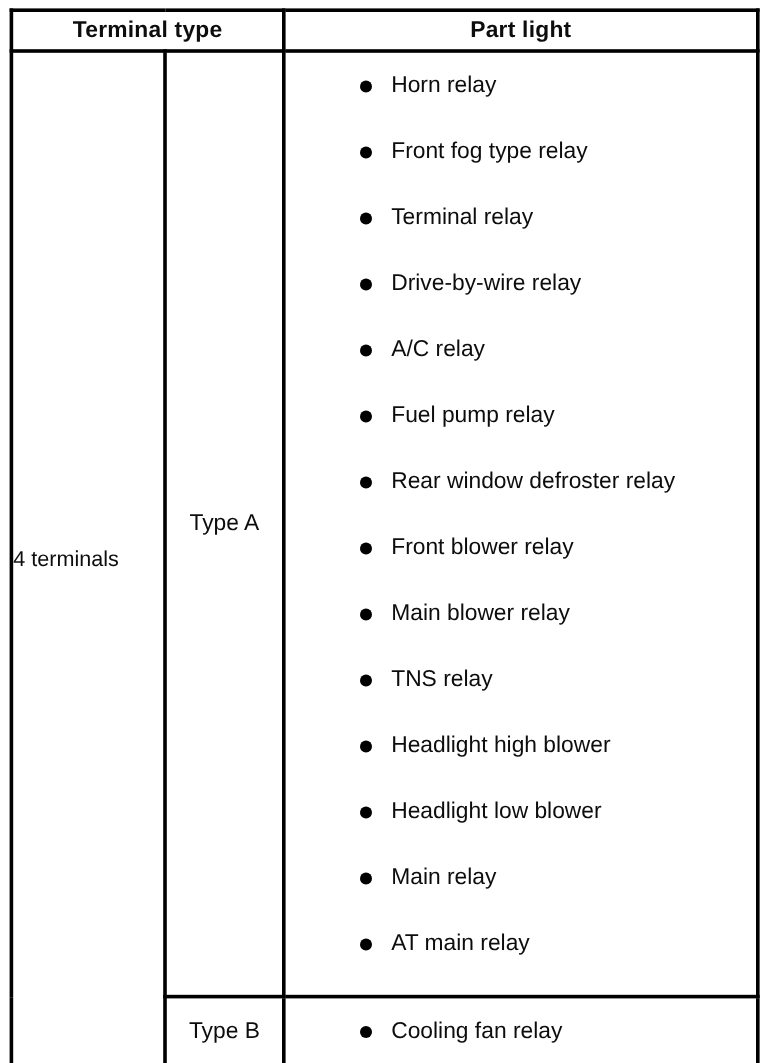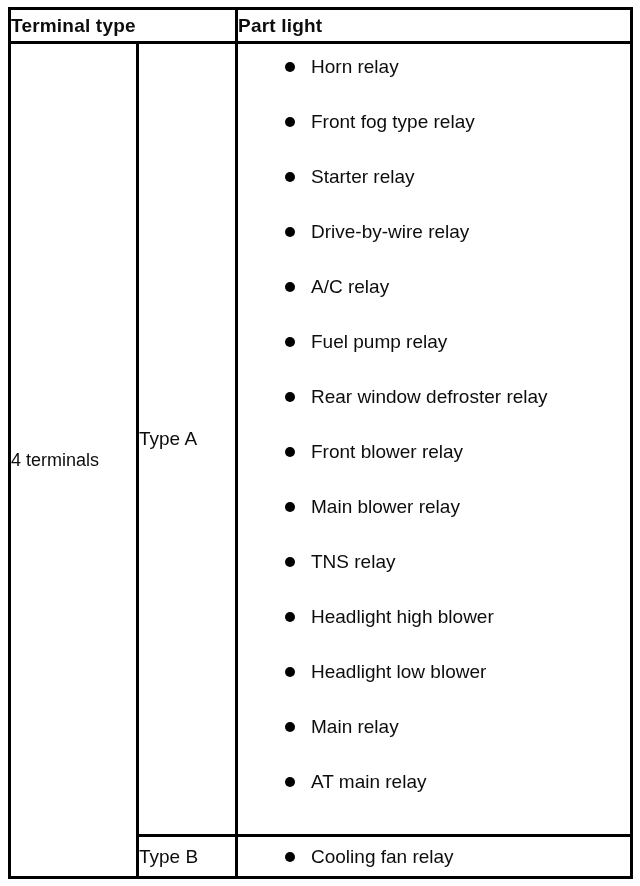--- a/index.html
+++ b/index.html
@@ -24,51 +24,51 @@
     table-layout: fixed;
     color: #0d0d0d;
   }
   table.relay-table th,
   table.relay-table td {
     border: 3px solid #000000;
     padding: 0;
     vertical-align: middle;
   }
   th.hdr {
-    text-align: left;
+    text-align: center;
     font-size: 19px;
     font-weight: bold;
     padding: 5px 4px 5px 6px;
     height: 34px;
     letter-spacing: 0.2px;
   }
   td.cell-terminals {
     font-size: 18px;
     padding-left: 5px;
     vertical-align: middle;
     text-align: left;
   }
   td.cell-type {
     font-size: 19px;
     padding-left: 6px;
     vertical-align: middle;
-    text-align: left;
+    text-align: center;
   }
   td.cell-parts {
     vertical-align: top;
     padding: 14px 6px 0 0;
   }
   td.cell-parts-b {
     vertical-align: middle;
     padding: 4px 6px 4px 0;
     height: 42px;
   }
   ul.part-list {
     list-style: none;
-    margin: 0;
+    margin: 15px;
     padding: 0 0 0 47px;
     text-align: right;
   }
   ul.part-list li {
     display: flex;
     align-items: flex-start;
     font-size: 19px;
     line-height: 26px;
     margin: 0 0 29px 0;
   }
@@ -111,21 +111,21 @@
           <li>
                 <span class="bullet"></span>
                 <span class="part-text">Horn relay</span>
               </li>
           <li>
                 <span class="bullet"></span>
                 <span class="part-text">Front fog type relay</span>
               </li>
           <li>
                 <span class="bullet"></span>
-                <span class="part-text">Starter relay</span>
+                <span class="part-text">Terminal relay</span>
               </li>
           <li>
                 <span class="bullet"></span>
                 <span class="part-text">Drive-by-wire relay</span>
               </li>
           <li>
                 <span class="bullet"></span>
                 <span class="part-text">A/C relay</span>
               </li>
           <li>

